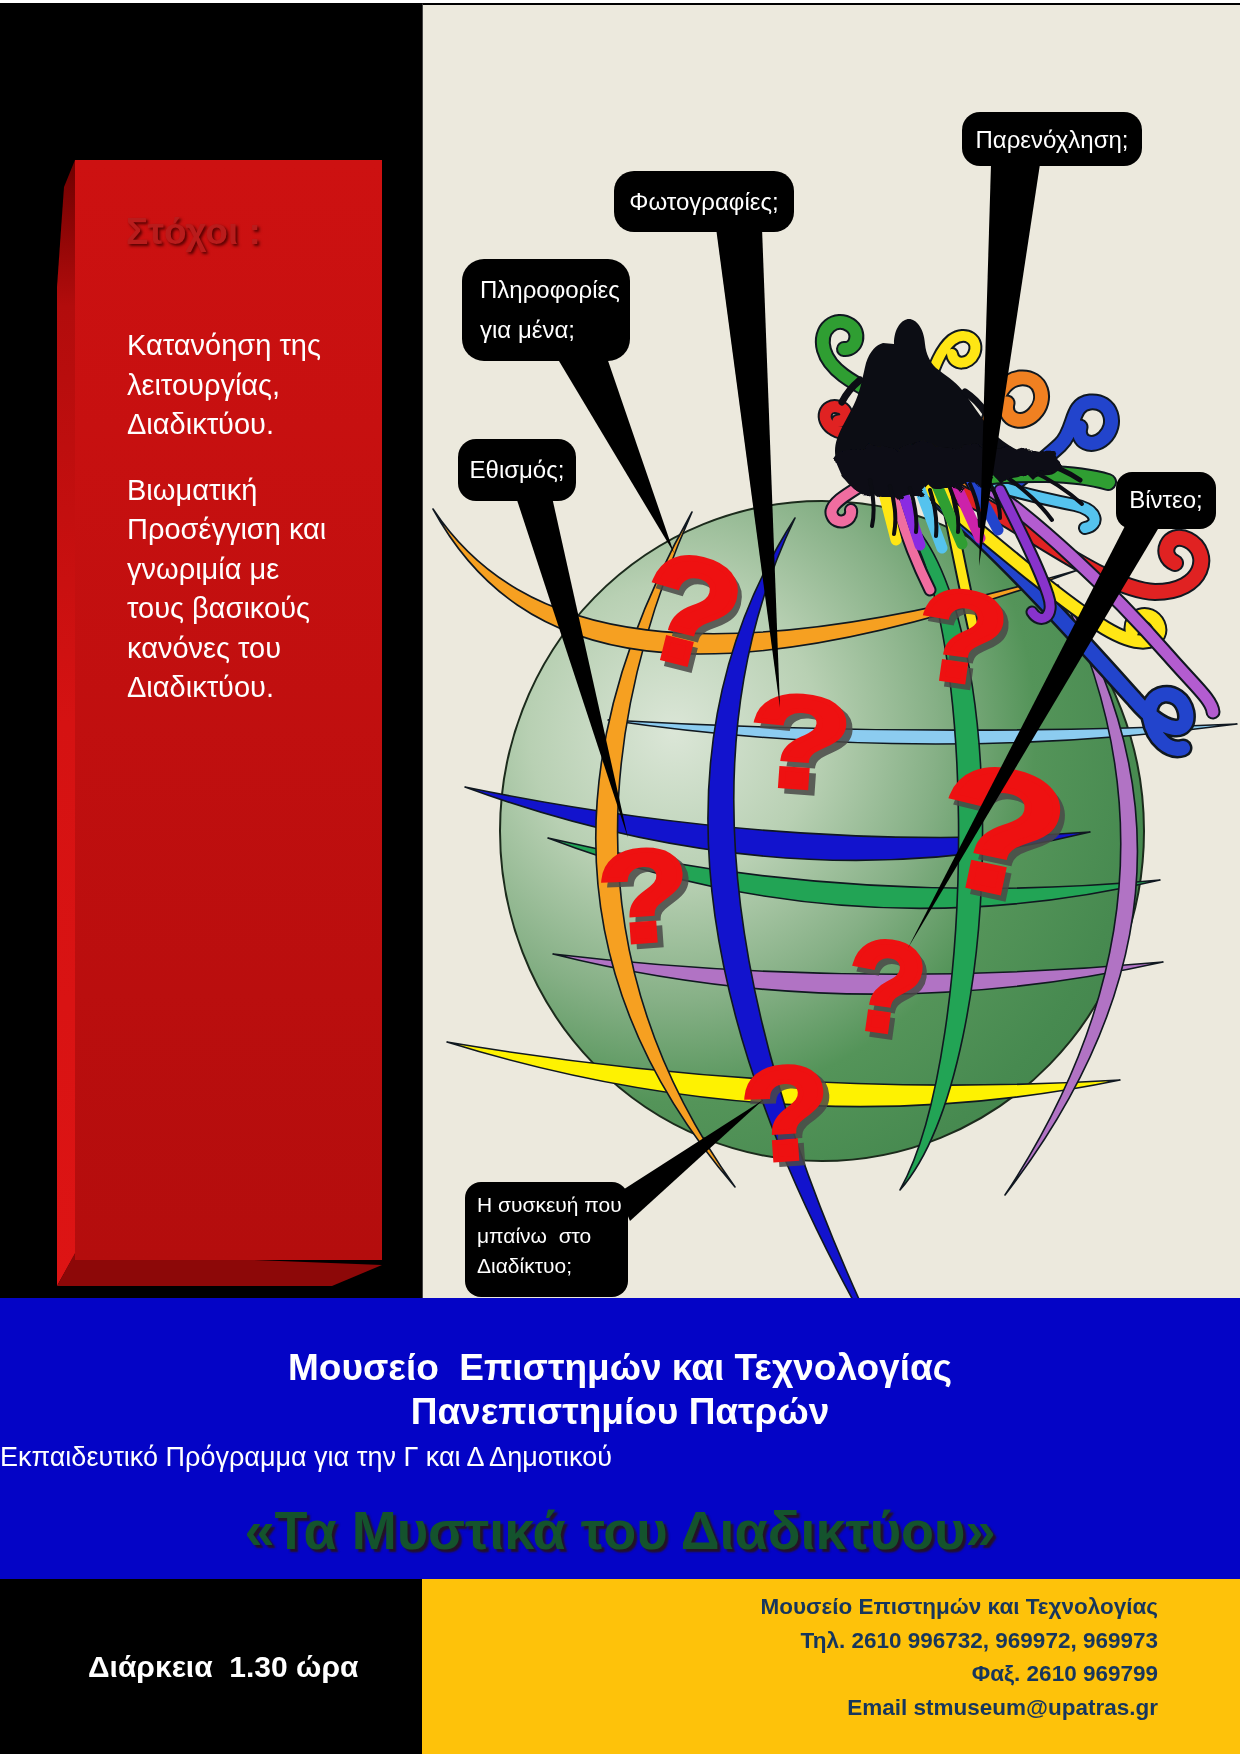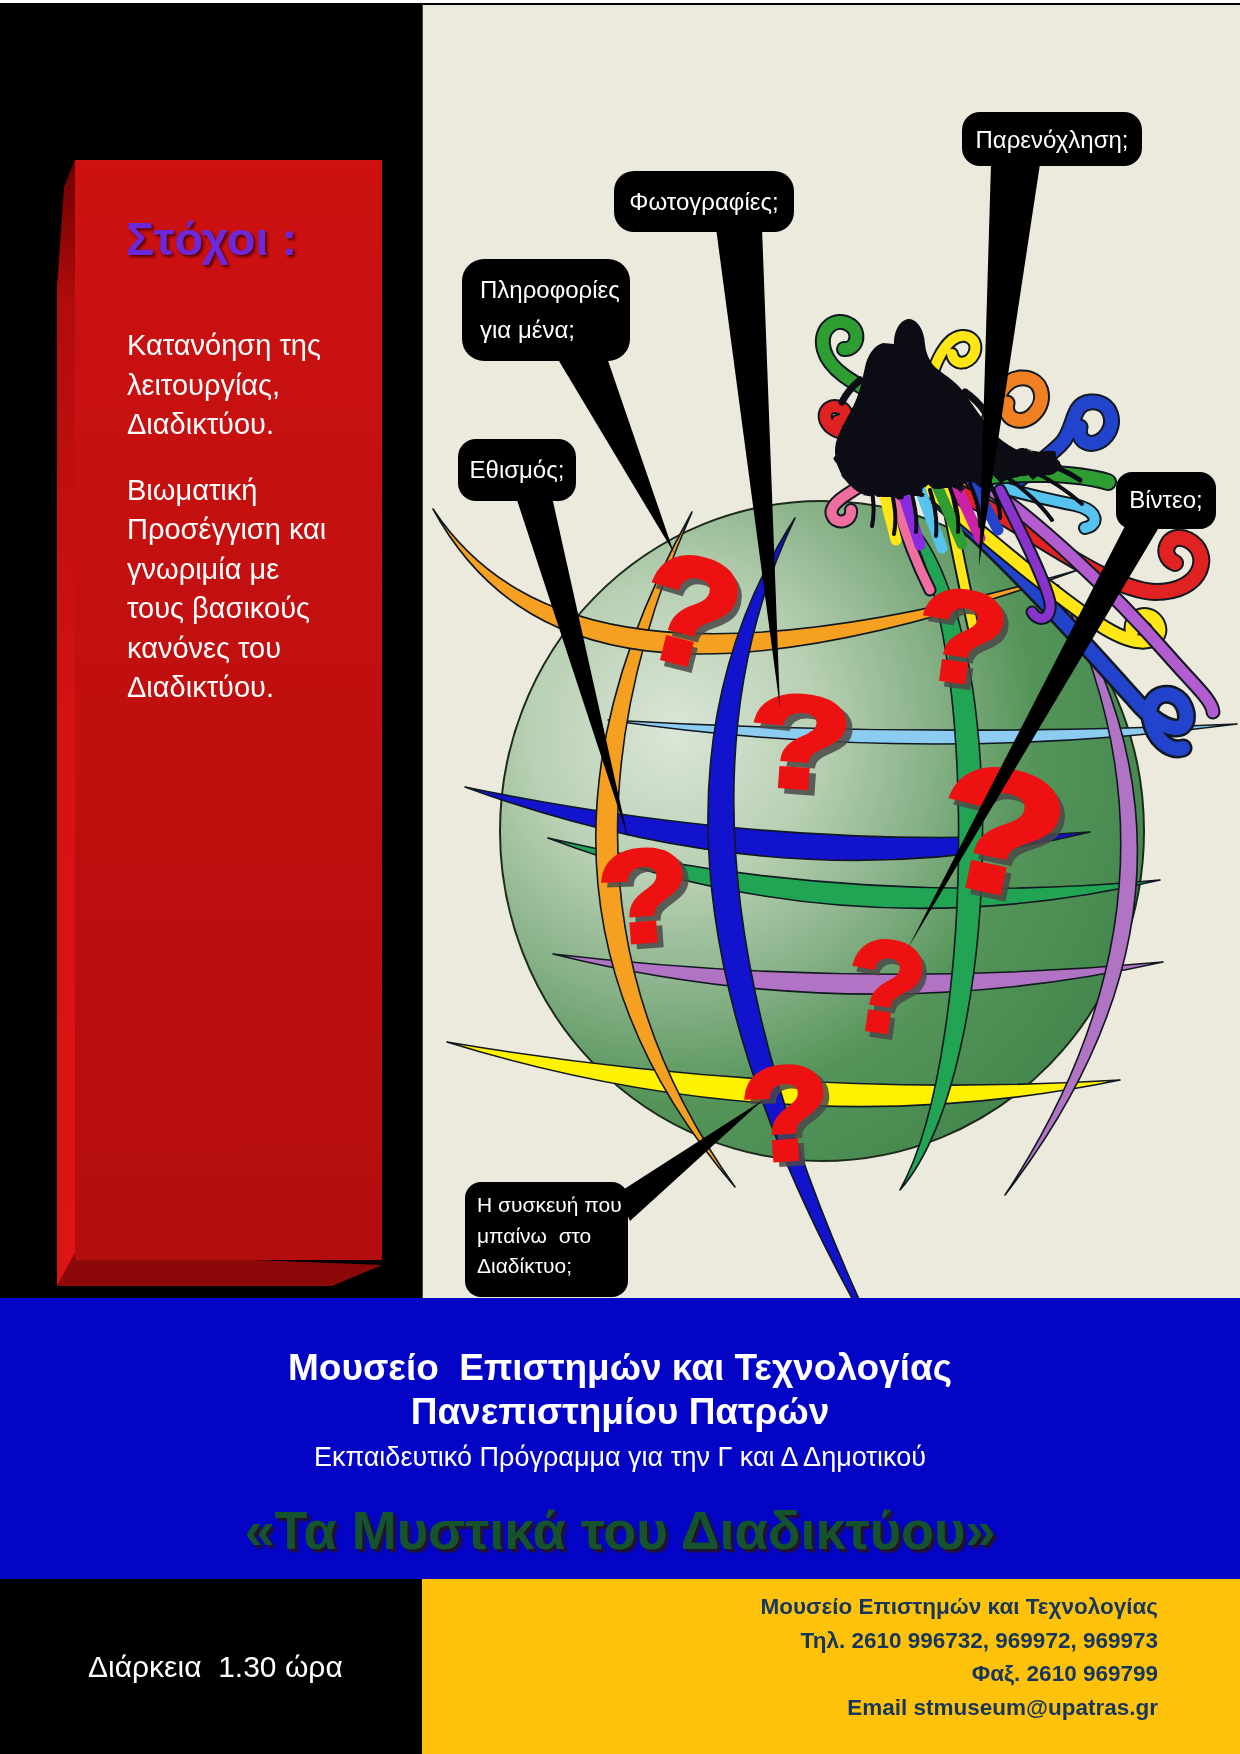--- a/index.html
+++ b/index.html
@@ -7,35 +7,35 @@
        font-family:"Liberation Sans", sans-serif;overflow:hidden;}
   .abs{position:absolute;}
   #blackcol{left:0;top:3px;width:422px;height:1751px;background:#000;}
   #beige{left:422px;top:3px;width:818px;height:1295px;background:#ece9dd;
          border-top:2px solid #000;border-left:1px solid #444;box-sizing:border-box;}
   #blueband{left:0;top:1298px;width:1240px;height:281px;background:#0404c6;}
   #yellowbox{left:422px;top:1579px;width:818px;height:175px;background:#fec20a;}
   
   #redbox{left:50px;top:155px;width:340px;height:1140px;}
   
-  #stoxoi{left:126px;top:211px;color:#6d28d9;font-size:47px;font-weight:bold;
+  #stoxoi{left:126px;top:211px;color:#b91c1c;font-size:37px;font-weight:bold;
           text-shadow:2px 2px 3px rgba(80,0,0,.95);}
   #goals{left:127px;top:326px;width:250px;color:#fff;font-size:29px;line-height:39.5px;}
   #goals p{margin:0 0 26px 0;}
   
   #bb1{left:0px;top:1346px;width:1240px;text-align:center;color:#fff;
        font-size:37px;font-weight:bold;line-height:44px;}
-  #bb2{left:0px;top:1442px;width:1240px;text-align:center;color:#fff;font-size:27px;}
+  #bb2{left:0px;top:1442px;width:1240px;text-align:left;color:#fff;font-size:27px;}
   #bb3{left:0px;top:1499px;width:1240px;text-align:center;color:#14532d;
        font-size:54px;font-weight:bold;letter-spacing:0px;
        text-shadow:3px 3px 2px rgba(40,20,20,.9);}
   
   #ycontact{left:680px;top:1590px;width:478px;text-align:right;color:#17365d;
             font-size:22.5px;font-weight:bold;line-height:33.5px;}
-  #duration{left:88px;top:1650px;color:#fff;font-size:30px;font-weight:normal;}
+  #duration{left:88px;top:1650px;color:#fff;font-size:30px;font-weight:bold;}
   #illu{left:422px;top:3px;}
 </style>
 </head>
 <body>
 <div class="abs" id="blackcol"></div>
 <div class="abs" id="beige"></div>
 <div class="abs" id="blueband"></div>
 <div class="abs" id="yellowbox"></div>
 
 <svg class="abs" id="redbox" width="340" height="1140" viewBox="50 155 340 1140">

